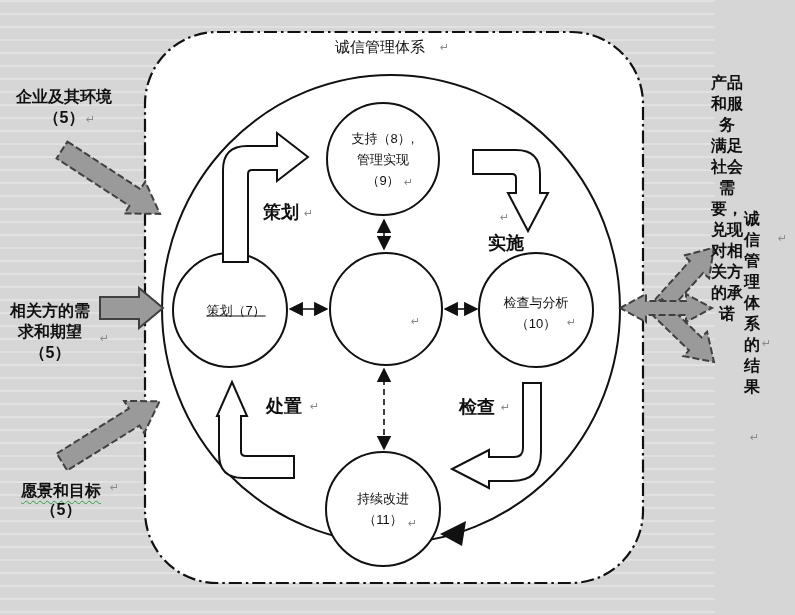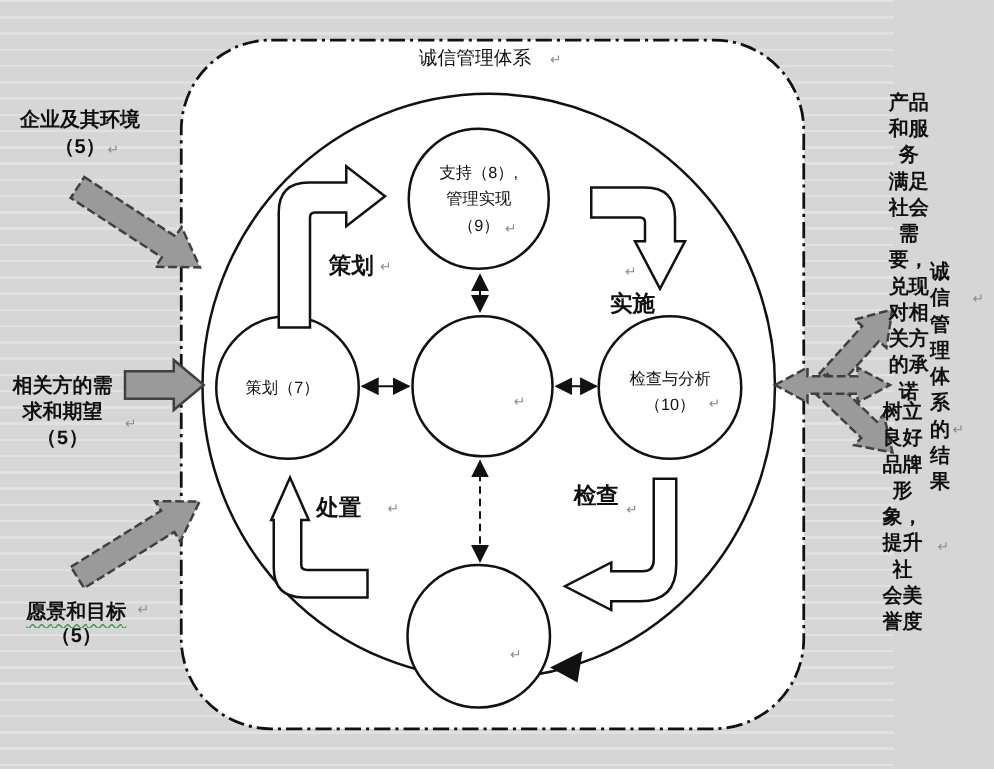--- a/index.html
+++ b/index.html
@@ -86,47 +86,46 @@
       <line x1="290" y1="309" x2="327" y2="309" marker-start="url(#ah)" marker-end="url(#ah)"></line>
       <line x1="445" y1="309" x2="477" y2="309" marker-start="url(#ah)" marker-end="url(#ah)"></line>
     </g>
   </svg>
 
   <div class="lbl title-lbl" style="left:380px;top:47px;">诚信管理体系</div>
 
   <div class="lbl node-lbl" style="left:383px;top:159px;">支持（8）,
 管理实现
 （9）</div>
-  <div class="lbl node-lbl" style="left:226px;top:310px;">策划（7）</div>
+  <div class="lbl node-lbl" style="left:236px;top:310px;text-decoration:underline;">策划（7）</div>
   <div class="lbl node-lbl" style="left:536px;top:313px;">检查与分析
 （10）</div>
+  <div class="lbl node-lbl" style="left:383px;top:509px;">持续改进
+（11）</div>
 
   <div class="lbl pdca-lbl" style="left:281px;top:212px;text-align:right;">策划</div>
   <div class="lbl pdca-lbl" style="left:506px;top:216px;margin-top:27px;">实施</div>
-  <div class="lbl pdca-lbl" style="left:271px;top:406px;">处置</div>
-  <div class="lbl pdca-lbl" style="left:477px;top:396px;">检查</div>
+  <div class="lbl pdca-lbl" style="left:284px;top:406px;">处置</div>
+  <div class="lbl pdca-lbl" style="left:477px;top:407px;">检查</div>
 
   <div class="lbl side-lbl" style="left:64px;top:107px;">企业及其环境
 （5）</div>
-  <div class="lbl side-lbl" style="left:50px;top:331px;font-family:Liberation Mono, monospace;">相关方的需
+  <div class="lbl side-lbl" style="left:50px;top:331px;">相关方的需
 求和期望
 （5）</div>
   <div class="lbl side-lbl wavy" style="left:61px;top:490px;">愿景和目标</div>
   <div class="lbl side-lbl" style="left:61px;top:509px;">（5）</div>
 
   <div class="lbl side-lbl" style="left:727px;top:198px;">产品和服务
 满足社会需
 要，兑现对相
 关方的承诺</div>
   <div class="lbl side-lbl" style="left:752px;top:302px;">诚信管理
 体系的结
 果</div>
-  <div class="lbl side-lbl" style="left:722px;top:414px;">树立良好品牌
-形象，提升社
-会美誉度</div>
 
   <span class="rm" style="left:440px;top:42px;">↵</span>
   <span class="rm" style="left:404px;top:177px;">↵</span>
   <span class="rm" style="left:411px;top:316px;">↵</span>
   <span class="rm" style="left:567px;top:317px;">↵</span>
   <span class="rm" style="left:408px;top:518px;">↵</span>
   <span class="rm" style="left:304px;top:208px;">↵</span>
   <span class="rm" style="left:500px;top:212px;">↵</span>
   <span class="rm" style="left:310px;top:401px;">↵</span>
   <span class="rm" style="left:501px;top:402px;">↵</span>

